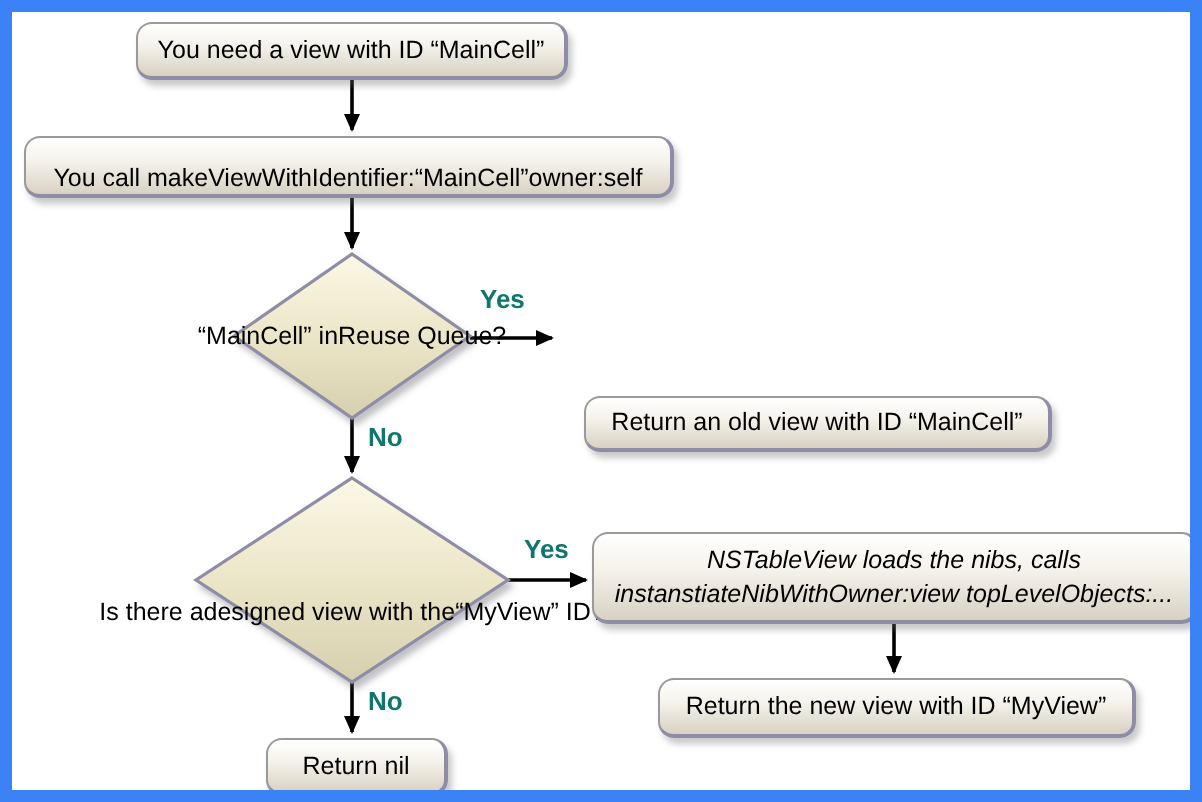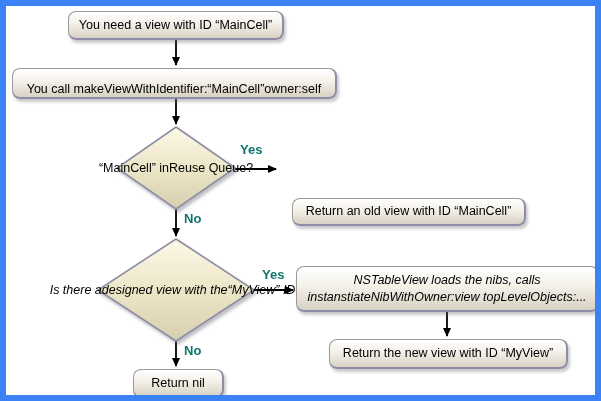--- a/index.html
+++ b/index.html
@@ -106,21 +106,21 @@
 
   <div class="dtext" style="left:111px; top:121px; width:118px; height:82px;">
     <span>“MainCell” in</span>
     <span>Reuse Queue?</span>
   </div>
 
   <div class="box" style="left:286px; top:148px; width:234px; height:28px;margin-top:44px;">
     <span>Return an old view with ID “MainCell”</span>
   </div>
 
-  <div class="dtext" style="left:92px; top:233px; width:156px; height:102px;font-style:italic;">
+  <div class="dtext" style="left:92px; top:249px; width:156px; height:102px;">
     <span>Is there a</span>
     <span>designed view with the</span>
     <span>“MyView” ID?</span>
   </div>
 
   <div class="box" style="left:290px; top:260px; width:303px; height:46px;font-style:italic;">
     <span>NSTableView loads the nibs, calls</span>
     <span>instanstiateNibWithOwner:view topLevelObjects:...</span>
   </div>
 

